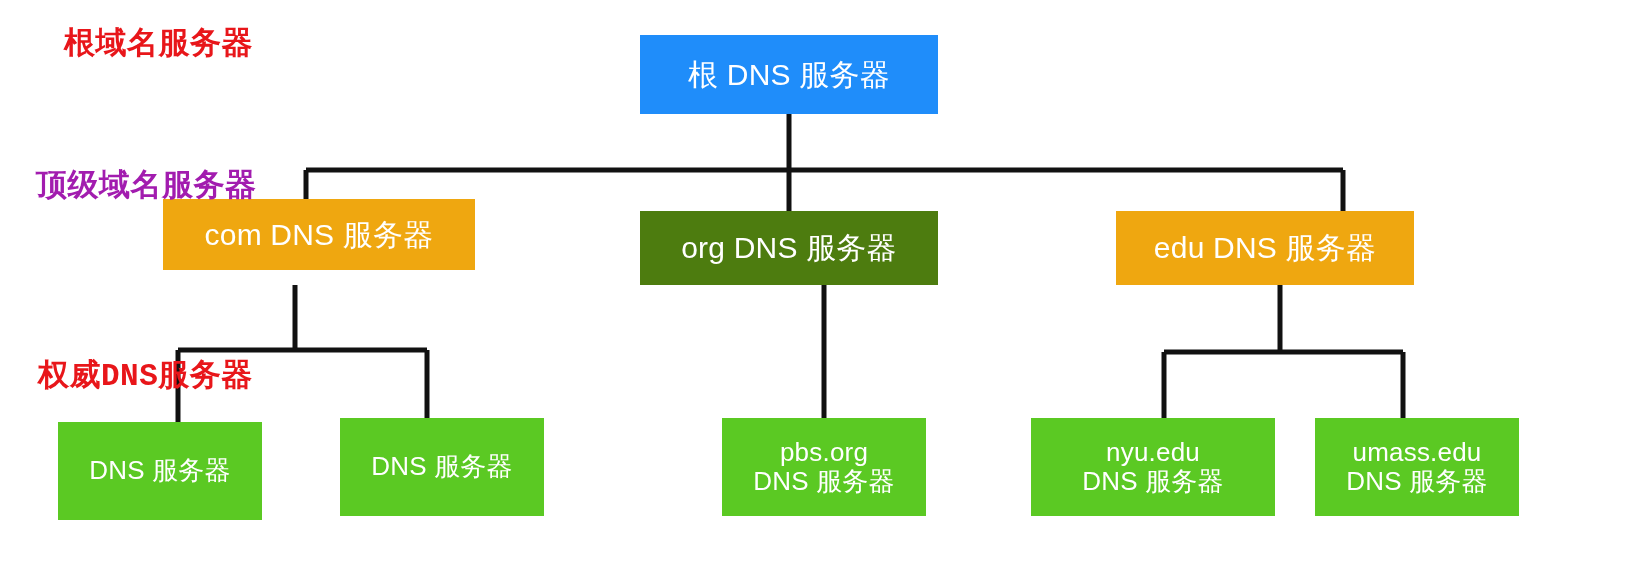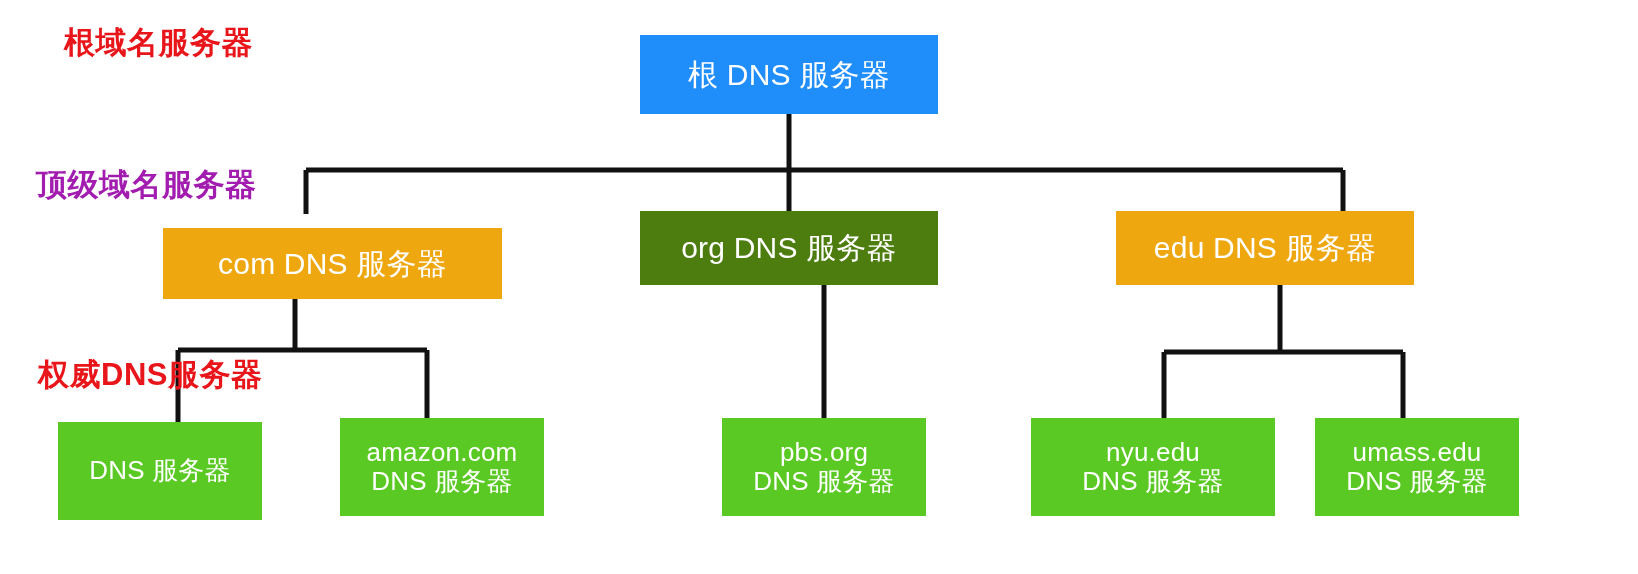--- a/index.html
+++ b/index.html
@@ -83,47 +83,46 @@
         <polyline points="1280,285 1280,352" stroke="#111111"></polyline>
         <polyline points="1164,352 1403,352" stroke="#111111"></polyline>
         <polyline points="1164,352 1164,418" stroke="#111111"></polyline>
         <polyline points="1403,352 1403,418" stroke="#111111"></polyline>
       </g>
   </svg>
   <div id="node-layer">
       <div class="node node-root" style="left: 640px; top: 35px; width: 298px; height: 79px; background: rgb(31, 141, 250); color: rgb(255, 255, 255);">
         <span class="line1">根 DNS 服务器</span>
       </div>
-      <div class="node node-tld" style="left: 163px; top: 228px; width: 339px; height: 71px; background: rgb(239, 167, 16); color: rgb(255, 255, 255);">
+      <div class="node node-tld" style="left: 163px; top: 199px; width: 312px; height: 71px; background: rgb(239, 167, 16); color: rgb(255, 255, 255);">
         <span class="line1">com DNS 服务器</span>
       </div>
       <div class="node node-tld" style="left: 640px; top: 211px; width: 298px; height: 74px; background: #4d7c0f; color: rgb(255, 255, 255);">
         <span class="line1">org DNS 服务器</span>
       </div>
       <div class="node node-tld" style="left: 1116px; top: 211px; width: 298px; height: 74px; background: rgb(239, 167, 16); color: rgb(255, 255, 255);">
         <span class="line1">edu DNS 服务器</span>
       </div>
       <div class="node node-auth" style="left: 58px; top: 422px; width: 204px; height: 98px; background: rgb(91, 201, 35); color: rgb(255, 255, 255);">
         <span class="line2">DNS 服务器</span>
       </div>
       <div class="node node-auth" style="left: 340px; top: 418px; width: 204px; height: 98px; background: rgb(91, 201, 35); color: rgb(255, 255, 255);">
-        <span class="line1">amazon.com</span>
         <span class="line2">DNS 服务器</span>
       </div>
       <div class="node node-auth" style="left: 722px; top: 418px; width: 204px; height: 98px; background: rgb(91, 201, 35); color: rgb(255, 255, 255);">
         <span class="line1">pbs.org</span>
         <span class="line2">DNS 服务器</span>
       </div>
       <div class="node node-auth" style="left: 1031px; top: 418px; width: 244px; height: 98px; background: rgb(91, 201, 35); color: rgb(255, 255, 255);">
         <span class="line1">nyu.edu</span>
         <span class="line2">DNS 服务器</span>
       </div>
       <div class="node node-auth" style="left: 1315px; top: 418px; width: 204px; height: 98px; background: rgb(91, 201, 35); color: rgb(255, 255, 255);">
         <span class="line1">umass.edu</span>
         <span class="line2">DNS 服务器</span>
       </div>
     </div>
   <div id="annotation-layer">
       <div class="annotation" style="left: 64px; top: 22px; color: rgb(232, 22, 26);">根域名服务器</div>
       <div class="annotation" style="left: 36px; top: 164px; color: #a21caf;">顶级域名服务器</div>
-      <div class="annotation" style="left: 38px; top: 354px; color: rgb(232, 22, 26);">权威DNS服务器</div>
+      <div class="annotation" style="left: 38px; top: 354px; color: rgb(232, 22, 26); font-family: Liberation Mono, monospace;">权威DNS服务器</div>
     </div>
 </div>
 
 </body></html>

